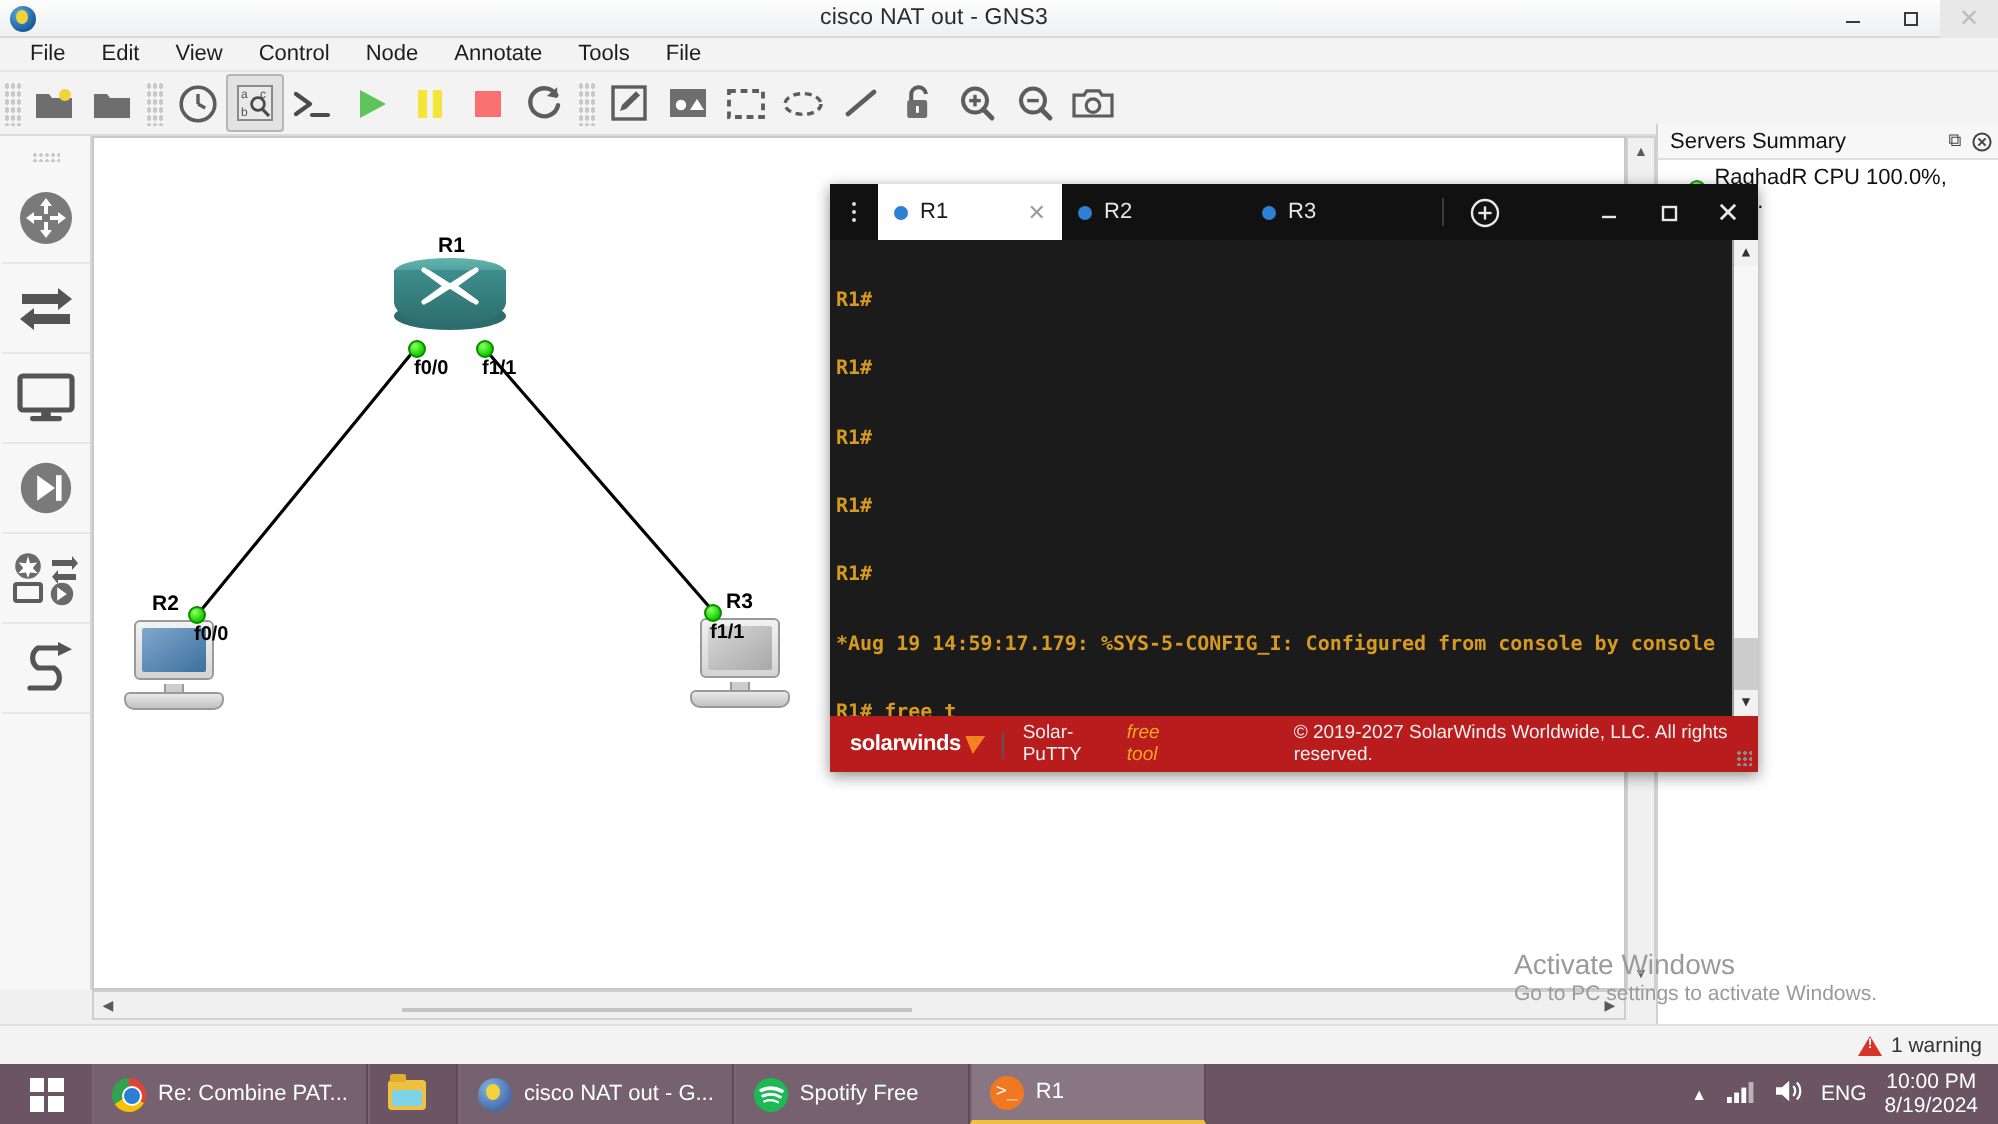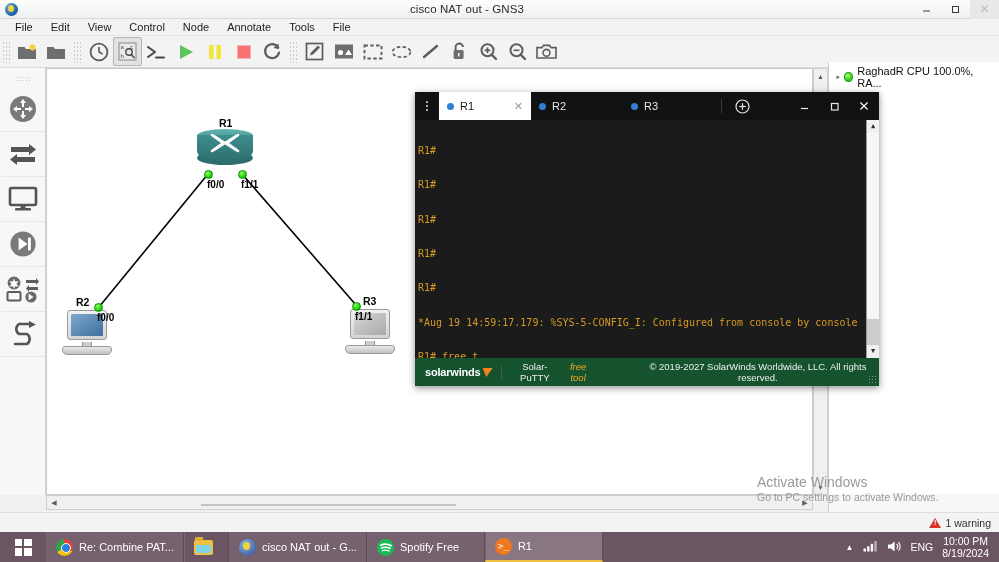--- a/index.html
+++ b/index.html
@@ -228,34 +228,34 @@
   .pwb {
     width: 30px; display: flex; align-items: center; justify-content: center;
     font-size: 11px; color: #e8e8e8;
   }
   .term {
     position: relative; height: 238px; background: #1b1b1b;
     padding: 2px 0 0 2px; overflow: hidden;
     font-family: "DejaVu Sans Mono", monospace; font-size: 10px;
     color: #d79a21; line-height: 11.45px; white-space: pre;
   }
-  .term .line { padding-left: 1px; }
+  .term .line { padding-left: 1px; font-weight: bold; }
   .term-vsb {
     position: absolute; right: 0; top: 0; width: 13px; height: 238px;
     background: #f1f1f1; border-left: 1px solid #9c9c9c;
     display: flex; flex-direction: column; align-items: center;
   }
   .tvsb-arrow { width: 13px; height: 13px; font-size: 7px; color: #333;
     display: flex; align-items: center; justify-content: center; }
   .tvsb-track { flex: 1; width: 13px; position: relative; background: #f7f7f7; }
   .tvsb-thumb { position: absolute; bottom: 0; left: 0; right: 0; height: 26px;
     background: #cdcdcd; }
   .putty-foot {
-    height: 28px; background: #14532d; display: flex; align-items: center;
-    padding: 0 10px; color: #efefef; font-size: 9.5px; position: relative; text-align: center;
+    height: 28px; background: #b91c1c; display: flex; align-items: center;
+    padding: 0 10px; color: #efefef; font-size: 9.5px; position: relative;
   }
   .sw-logo { font-size: 11px; font-weight: bold; letter-spacing: -.2px; color: #fff; }
   .sw-flame {
     display: inline-block; width: 0; height: 0; margin-left: 2px;
     border-left: 5px solid transparent; border-right: 5px solid transparent;
     border-top: 9px solid #f58220; transform: skewX(-8deg); vertical-align: -1px;
   }
   .sw-bar { width: 1px; height: 13px; background: #555; margin: 0 9px; }
   .sw-free { color: #f5a623; font-style: italic; }
   .sw-copy { margin-left: 54px; }
@@ -655,20 +655,31 @@
   </div>
   <div class="cv-hscroll">
     <div class="sb-arrow">◀</div>
     <div class="sb-track">
       <div class="sb-thumb-h"></div>
     </div>
     <div class="sb-arrow">▶</div>
   </div>
 
   <div class="dock">
+    <div class="dock-header">
+      <div class="dock-title">Servers Summary</div>
+      <div class="dock-btn">⧉</div>
+      <div class="dock-btn">
+        <svg width="10" height="10" viewBox="0 0 10 10">
+          <circle cx="5" cy="5" r="4.3" fill="none" stroke="#444" stroke-width="1"></circle>
+          <line x1="3.2" y1="3.2" x2="6.8" y2="6.8" stroke="#444" stroke-width="1"></line>
+          <line x1="6.8" y1="3.2" x2="3.2" y2="6.8" stroke="#444" stroke-width="1"></line>
+        </svg>
+      </div>
+    </div>
     <div class="dock-body">
       <div class="dock-row">
         <span class="dock-caret">▸</span>
         <span class="dock-dot"></span>
         <span>RaghadR CPU 100.0%, RA...</span>
       </div>
     </div>
   </div>
 
   <div class="putty">

